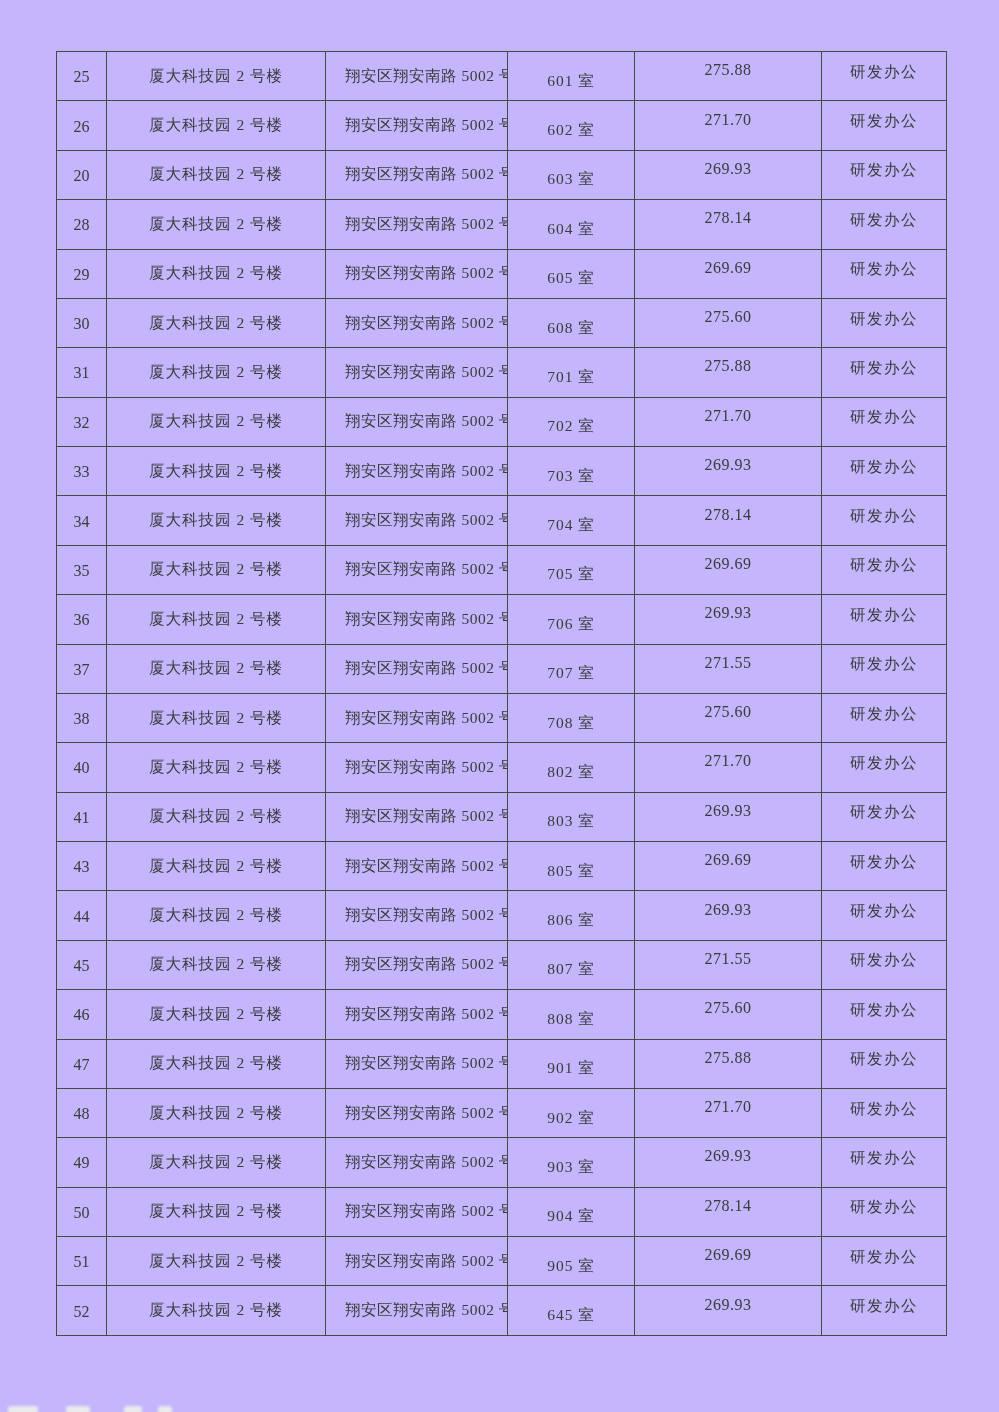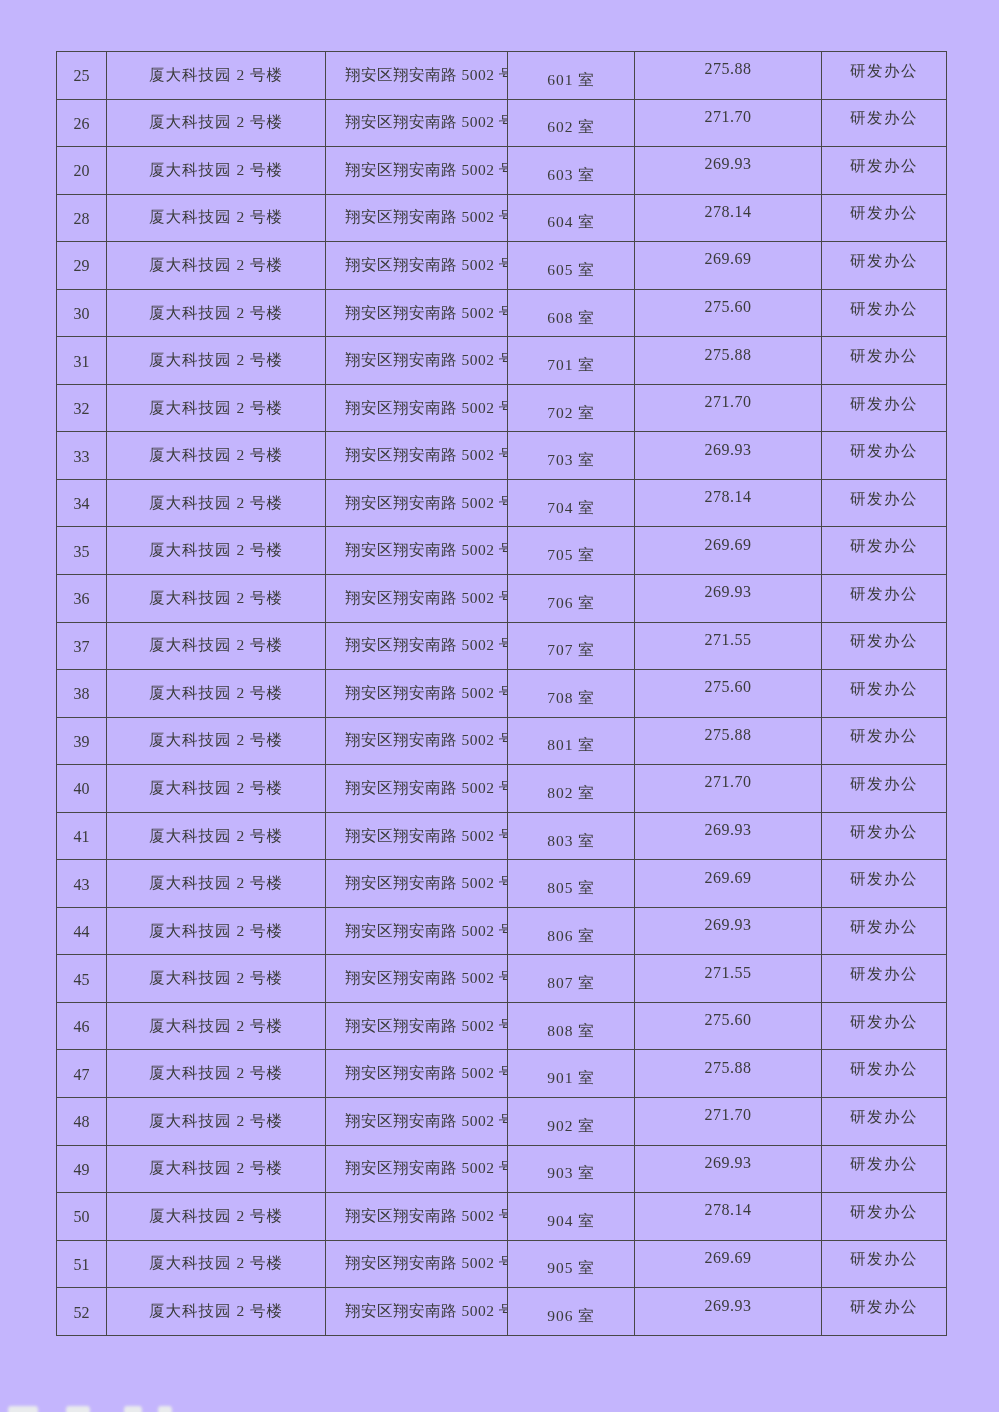--- a/index.html
+++ b/index.html
@@ -181,28 +181,20 @@
         </tr>
         <tr>
           <td class="c-seq"><span>38</span></td>
           <td class="c-building"><span>厦大科技园 2 号楼</span></td>
           <td class="c-address"><span>翔安区翔安南路 5002 号</span></td>
           <td class="c-room"><span>708 室</span></td>
           <td class="c-area"><span>275.60</span></td>
           <td class="c-usage"><span>研发办公</span></td>
         </tr>
         <tr>
-          <td class="c-seq"><span>39</span></td>
-          <td class="c-building"><span>厦大科技园 2 号楼</span></td>
-          <td class="c-address"><span>翔安区翔安南路 5002 号</span></td>
-          <td class="c-room"><span>801 室</span></td>
-          <td class="c-area"><span>275.88</span></td>
-          <td class="c-usage"><span>研发办公</span></td>
-        </tr>
-        <tr>
           <td class="c-seq"><span>40</span></td>
           <td class="c-building"><span>厦大科技园 2 号楼</span></td>
           <td class="c-address"><span>翔安区翔安南路 5002 号</span></td>
           <td class="c-room"><span>802 室</span></td>
           <td class="c-area"><span>271.70</span></td>
           <td class="c-usage"><span>研发办公</span></td>
         </tr>
         <tr>
           <td class="c-seq"><span>41</span></td>
           <td class="c-building"><span>厦大科技园 2 号楼</span></td>
@@ -280,21 +272,21 @@
           <td class="c-building"><span>厦大科技园 2 号楼</span></td>
           <td class="c-address"><span>翔安区翔安南路 5002 号</span></td>
           <td class="c-room"><span>905 室</span></td>
           <td class="c-area"><span>269.69</span></td>
           <td class="c-usage"><span>研发办公</span></td>
         </tr>
         <tr>
           <td class="c-seq"><span>52</span></td>
           <td class="c-building"><span>厦大科技园 2 号楼</span></td>
           <td class="c-address"><span>翔安区翔安南路 5002 号</span></td>
-          <td class="c-room"><span>906 室</span></td>
+          <td class="c-room"><span>645 室</span></td>
           <td class="c-area"><span>269.93</span></td>
           <td class="c-usage"><span>研发办公</span></td>
         </tr>
       </tbody>
   </table>
 
   <div class="cutoff-mark" style="left:8px;  width:30px;"></div>
   <div class="cutoff-mark" style="left:66px; width:24px;"></div>
   <div class="cutoff-mark" style="left:124px;width:18px;"></div>
   <div class="cutoff-mark" style="left:158px;width:14px;"></div>

